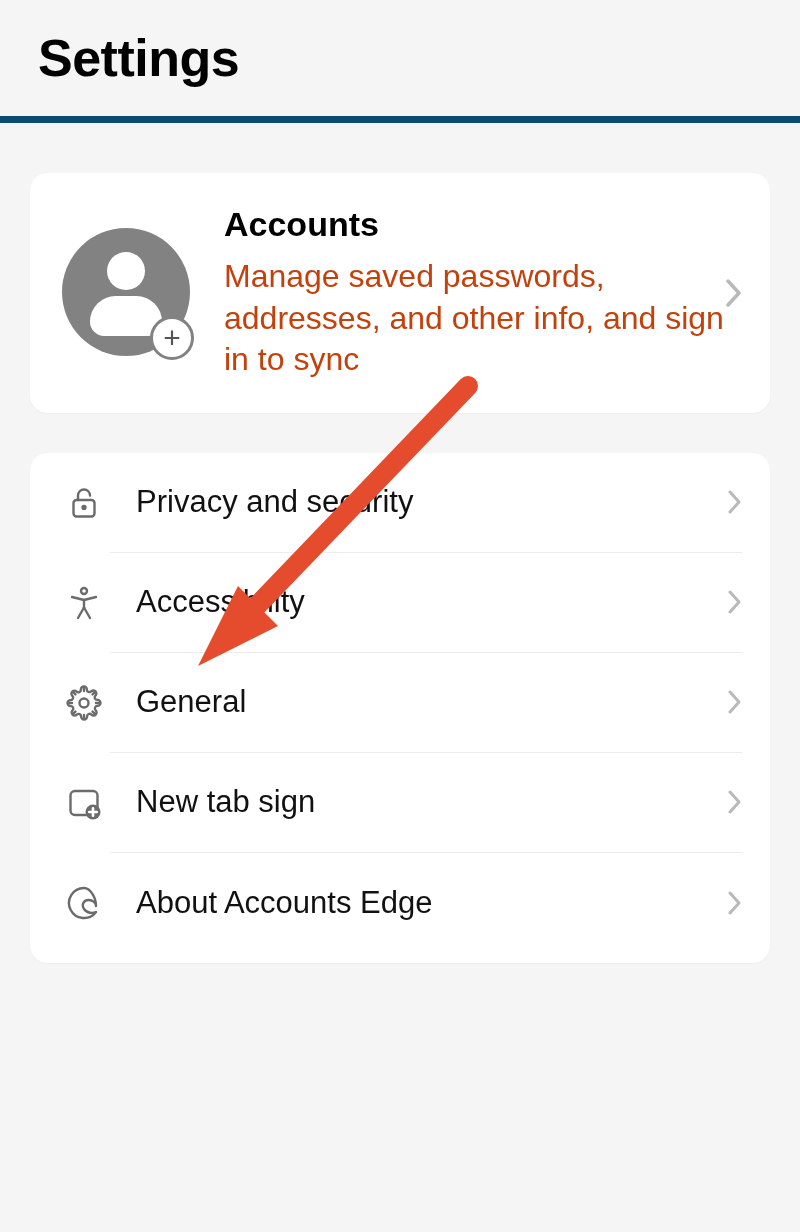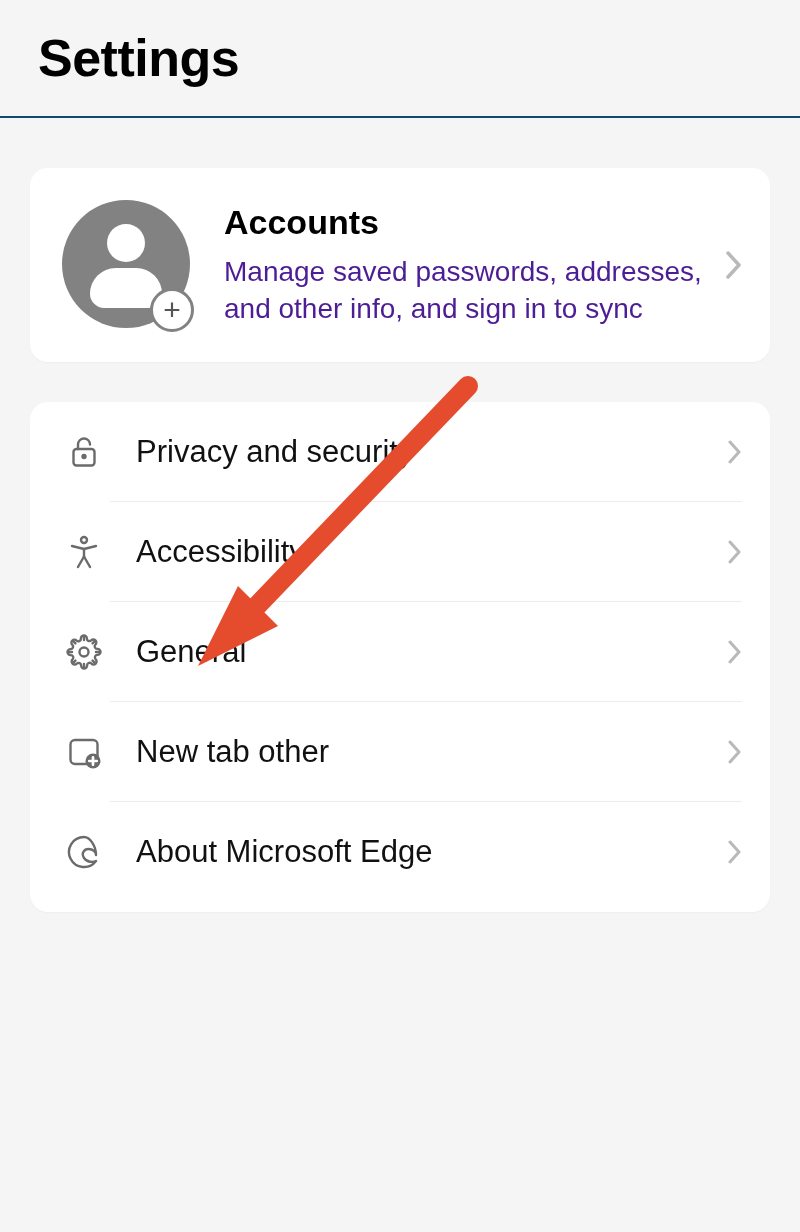--- a/index.html
+++ b/index.html
@@ -9,21 +9,21 @@
     }
     body {
       font-family: -apple-system, BlinkMacSystemFont, "Segoe UI", Helvetica, Arial, sans-serif;
       background: #f5f5f5;
       width: 800px;
       height: 1232px;
       overflow: hidden;
     }
     .header {
       padding: 28px 38px 28px;
-      border-bottom: 2px solid #0c4a6e;
+      border-bottom: 7px solid #0c4a6e;
     }
     .header h1 {
       font-size: 52px;
       font-weight: 800;
       color: #000;
       letter-spacing: -0.5px;
     }
     .content {
       padding: 50px 30px 0;
     }
@@ -93,23 +93,23 @@
       flex: 1;
       padding-left: 32px;
     }
     .accounts-title {
       font-size: 34px;
       font-weight: 700;
       color: #000;
       margin-bottom: 12px;
     }
     .accounts-desc {
-      font-size: 28px;
+      font-size: 32px;
       line-height: 1.3;
-      color: #4c1d95;
+      color: #c2410c;
     }
     .list-card {
       padding: 0 0 10px;
     }
     .list-item {
       display: flex;
       align-items: center;
       padding: 0 28px;
       cursor: pointer;
     }
@@ -245,38 +245,38 @@
 
     <div class="list-item">
       <span class="list-icon">
         <svg width="36" height="36" viewBox="0 0 24 24" fill="none" stroke="currentColor" stroke-width="1.6" stroke-linecap="round" stroke-linejoin="round">
             <rect x="3" y="4" width="18" height="16" rx="3"></rect>
             <circle cx="18" cy="18" r="5" fill="#6b6b6b" stroke="none"></circle>
             <path d="M18 15.5 L18 20.5 M15.5 18 L20.5 18" stroke="#fff" stroke-width="1.8"></path>
           </svg>
       </span>
       <div class="list-body">
-        <span class="list-label">New tab other</span>
+        <span class="list-label">New tab sign</span>
         <span class="chevron">
             <svg width="14" height="24" viewBox="0 0 14 24" fill="none">
               <path d="M2 2 L11 12 L2 22" stroke="currentColor" stroke-width="3" stroke-linecap="round" stroke-linejoin="round"></path>
             </svg>
           </span>
       </div>
     </div>
 
 
     <div class="list-item">
       <span class="list-icon">
         <svg width="36" height="36" viewBox="0 0 24 24" fill="none" stroke="currentColor" stroke-width="1.6" stroke-linecap="round" stroke-linejoin="round">
             <path d="M12 2 a10 10 0 1 0 8 16 c-2 1-6 1-8-2-2-3 0-6 3-6 3 0 5 2 5 4 0-6-4-12-8-12z"></path>
           </svg>
       </span>
       <div class="list-body">
-        <span class="list-label">About Microsoft Edge</span>
+        <span class="list-label">About Accounts Edge</span>
         <span class="chevron">
             <svg width="14" height="24" viewBox="0 0 14 24" fill="none">
               <path d="M2 2 L11 12 L2 22" stroke="currentColor" stroke-width="3" stroke-linecap="round" stroke-linejoin="round"></path>
             </svg>
           </span>
       </div>
     </div>
 
   </div>
 </div>

